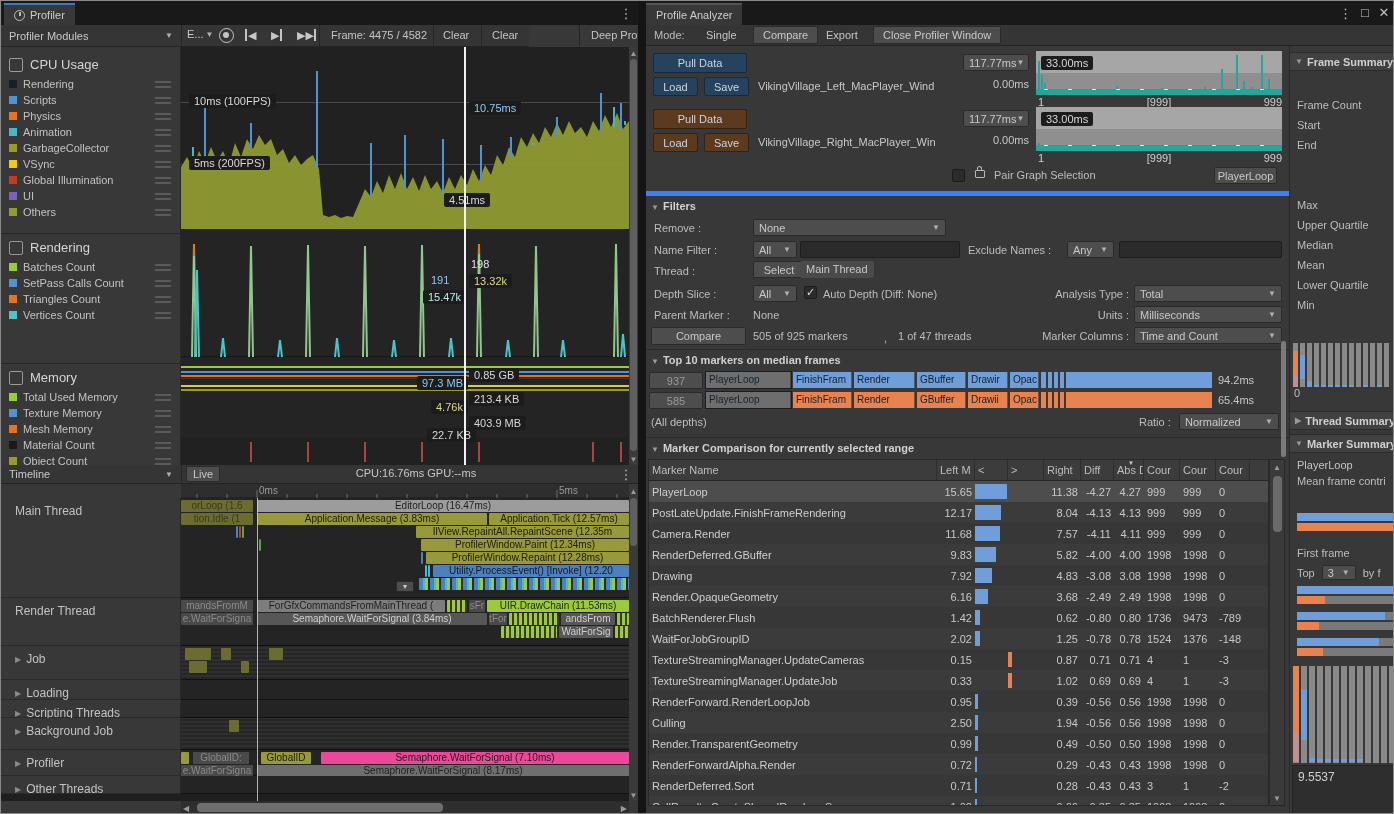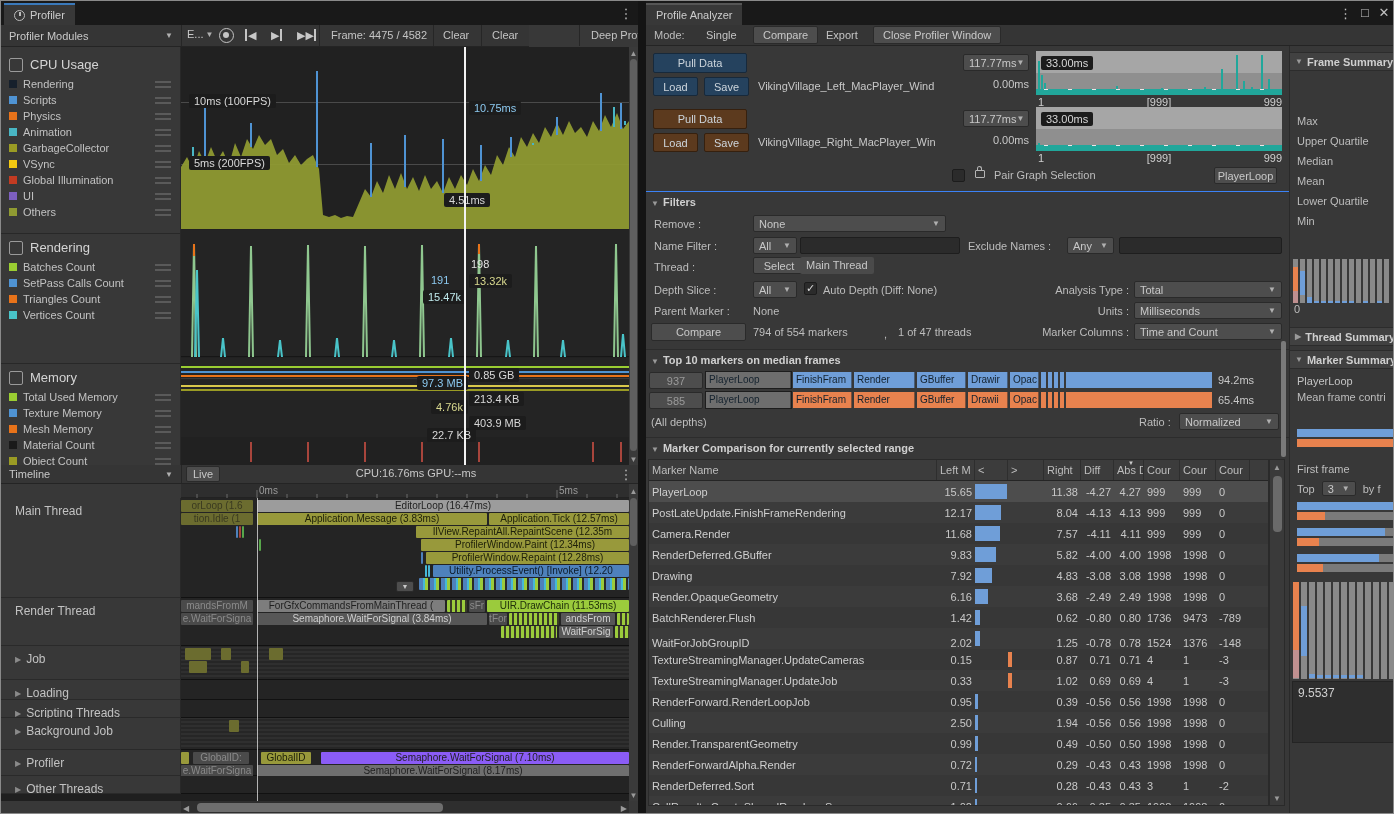--- a/index.html
+++ b/index.html
@@ -444,21 +444,21 @@
         <div class="abs" style="left: 0px; top: 252px; width: 180px; height: 26px; background: rgb(56, 56, 56); border-bottom: 1px solid rgb(42, 42, 42); border-right: 1px solid rgb(40, 40, 40);">
           <div class="tl-label" style="padding: 6px 0px 0px 14px; display: flex; align-items: center;">
             <span class="tl-arrow">▶</span>
             <span>Profiler</span>
           </div>
         </div>
         <div class="abs" style="left: 180px; top: 252px; width: 448px; height: 26px; border-bottom: 1px solid rgb(17, 17, 17); background: rgb(36, 36, 36);">
           <div class="seg" style="left: 0px; top: 2px; width: 8px; background: rgb(152, 153, 59);"></div>
           <div class="seg" style="left: 12px; top: 2px; width: 56px; background: rgb(74, 74, 74); color: rgb(138, 138, 138);">GlobalID:</div>
           <div class="seg" style="left: 80px; top: 2px; width: 50px; background: rgb(152, 153, 59); color: rgb(32, 34, 10);">GlobalID</div>
-          <div class="seg" style="left: 140px; top: 2px; width: 308px; background: #8b5cf6; color: rgb(31, 31, 31);">Semaphore.WaitForSignal (7.10ms)</div>
+          <div class="seg" style="left: 140px; top: 2px; width: 308px; background: #ec4899; color: rgb(31, 31, 31);">Semaphore.WaitForSignal (7.10ms)</div>
           <div class="seg" style="left: 0px; top: 15px; width: 72px; background: rgb(74, 74, 74); color: rgb(138, 138, 138);">e.WaitForSigna</div>
           <div class="seg" style="left: 76px; top: 15px; width: 372px; background: rgb(111, 111, 111); color: rgb(31, 31, 31);">Semaphore.WaitForSignal (8.17ms)</div>
         </div>
         <div class="abs" style="left: 0px; top: 278px; width: 180px; height: 18px; background: rgb(56, 56, 56); border-bottom: 1px solid rgb(42, 42, 42); border-right: 1px solid rgb(40, 40, 40);">
           <div class="tl-label" style="padding: 6px 0px 0px 14px; display: flex; align-items: center;">
             <span class="tl-arrow">▶</span>
             <span>Other Threads</span>
           </div>
         </div>
         <div class="abs" style="left: 180px; top: 278px; width: 448px; height: 18px; border-bottom: 1px solid rgb(17, 17, 17); background: rgb(36, 36, 36);"></div>
@@ -591,21 +591,21 @@
 
     <div class="abs" style="left:0;top:166px;width:749px;height:20px;">
       <div class="checkbox abs" style="left:306px;top:2px;"></div>
       <div class="abs" style="left:329px;top:3px;width:10px;height:8px;border:1px solid #b5b5b5;border-radius:1px;">
           <span style="position:absolute;top:-5px;left:1px;width:5px;height:5px;border:1px solid #b5b5b5;border-bottom:none;border-radius:3px 3px 0 0;"></span>
         </div>
       <span class="abs lbl" style="left:348px;top:2px;">Pair Graph Selection</span>
       <span class="abs chipbtn" style="left:568px;top:0;width:63px;height:17px;line-height:16px;">PlayerLoop</span>
     </div>
 
-    <div class="abs" style="left:0;top:190px;width:749px;height:158px;border-top:1px solid #3b82f6;">
+    <div class="abs" style="left:0;top:190px;width:749px;height:158px;border-top:5px solid #3b82f6;">
       <span class="abs sec-title" style="left:5px;top:4px;"><span class="fold">▼</span><span>Filters</span></span>
       <span class="abs lbl" style="left:8px;top:26px;">Remove :</span>
       <div class="dd abs" style="left:107px;top:23px;width:193px;">
           <span>None</span>
           <span class="caret">▼</span>
         </div>
       <span class="abs lbl" style="left:8px;top:48px;">Name Filter :</span>
       <div class="dd abs" style="left:107px;top:45px;width:44px;">
           <span>All</span>
           <span class="caret">▼</span>
@@ -633,21 +633,21 @@
           <span class="caret">▼</span>
         </div>
       <span class="abs lbl" style="left:8px;top:113px;">Parent Marker :</span>
       <span class="abs lbl" style="left:107px;top:113px;">None</span>
       <span class="abs lbl" style="left:398px;top:113px;width:85px;text-align:right;">Units :</span>
       <div class="dd abs" style="left:488px;top:110px;width:148px;">
           <span>Milliseconds</span>
           <span class="caret">▼</span>
         </div>
       <span class="abs chipbtn" style="left:5px;top:131px;width:95px;height:18px;line-height:17px;">Compare</span>
-      <span class="abs lbl" style="left:107px;top:134px;">794 of 554 markers</span>
+      <span class="abs lbl" style="left:107px;top:134px;">505 of 925 markers</span>
       <span class="abs lbl" style="left:238px;top:136px;">,</span>
       <span class="abs lbl" style="left:252px;top:134px;">1 of 47 threads</span>
       <span class="abs lbl" style="left:368px;top:134px;width:115px;text-align:right;">Marker Columns :</span>
       <div class="dd abs" style="left:488px;top:131px;width:148px;">
           <span>Time and Count</span>
           <span class="caret">▼</span>
         </div>
     </div>
 
     <div class="abs" style="left:0;top:348px;width:749px;height:88px;border-top:1px solid #2c2c2c;">
@@ -801,21 +801,21 @@
               <div class="abs" style="left: 0px; top: 3px; width: 5px; height: 15px; background: rgb(111, 158, 216);"></div>
             </div>
             <div class="td" style="width: 36px; height: 100%; position: relative;"></div>
             <div class="td num" style="width: 37px;">0.62</div>
             <div class="td num" style="width: 33px;">-0.80</div>
             <div class="td num" style="width: 30px;">0.80</div>
             <div class="td" style="width: 36px;">1736</div>
             <div class="td" style="width: 36px;">9473</div>
             <div class="td" style="width: 34px;">-789</div>
           </div>
-          <div class="tr" style="background: rgb(59, 59, 59); align-items: flex-end;">
+          <div class="tr" style="background: rgb(59, 59, 59);">
             <div class="td" style="width: 288px; color: rgb(207, 207, 207);">WaitForJobGroupID</div>
             <div class="td num" style="width: 38px;">2.02</div>
             <div class="td" style="width: 33px; height: 100%; position: relative;">
               <div class="abs" style="left: 0px; top: 3px; width: 5px; height: 15px; background: rgb(111, 158, 216);"></div>
             </div>
             <div class="td" style="width: 36px; height: 100%; position: relative;"></div>
             <div class="td num" style="width: 37px;">1.25</div>
             <div class="td num" style="width: 33px;">-0.78</div>
             <div class="td num" style="width: 30px;">0.78</div>
             <div class="td" style="width: 36px;">1524</div>
@@ -941,20 +941,25 @@
       <div class="sb-arrow" style="padding-top:3px;">▲</div>
       <div class="sb-thumb abs" style="left:2.5px;top:16px;width:9px;height:56px;background:#6a6a6a;"></div>
       <div class="sb-arrow abs" style="left:0;bottom:2px;width:14px;">▼</div>
     </div>
     <div class="abs" style="left:635px;top:340px;width:5px;height:116px;background:#7a7a7a;border-radius:2px;"></div>
 
     <div class="abs" style="left:643px;top:45px;width:106px;height:769px;background:#383838;border-left:1px solid #2a2a2a;">
       <div class="side-h" style="margin-top:6px;">
           <span class="fold">▼</span>
           <span>Frame Summary</span>
+        </div>
+      <div id="frame-stats1" style="padding:24px 0 0 7px;line-height:20px;color:#bdbdbd;">
+          <div>Frame Count</div>
+          <div>Start</div>
+          <div>End</div>
         </div>
       <div id="frame-stats2" style="padding:40px 0 0 7px;line-height:20px;color:#bdbdbd;">
           <div>Max</div>
           <div>Upper Quartile</div>
           <div>Median</div>
           <div>Mean</div>
           <div>Lower Quartile</div>
           <div>Min</div>
         </div>
       <div id="side-hist1" style="margin:28px 0 0 3px;height:44px;white-space:nowrap;"><div class="sbar" style="width: 5px; height: 44px; margin-right: 2px;"><div style="position: absolute; left: 0px; top: 8px; width: 100%; height: 24px; background: rgb(232, 130, 78);"></div><div style="position: absolute; left: 0px; top: 32px; width: 100%; height: 12px; background: rgb(192, 144, 144);"></div></div><div class="sbar" style="width: 5px; height: 44px; margin-right: 2px;"><div style="position: absolute; left: 0px; top: 12px; width: 100%; height: 24px; background: rgb(111, 158, 216);"></div></div><div class="sbar" style="width: 5px; height: 44px; margin-right: 2px;"><div style="position: absolute; left: 0px; top: 38px; width: 100%; height: 6px; background: rgb(111, 158, 216);"></div></div><div class="sbar" style="width: 5px; height: 44px; margin-right: 2px;"><div style="position: absolute; left: 0px; top: 42px; width: 100%; height: 2px; background: rgb(111, 158, 216);"></div></div><div class="sbar" style="width: 5px; height: 44px; margin-right: 2px;"><div style="position: absolute; left: 0px; top: 42px; width: 100%; height: 2px; background: rgb(111, 158, 216);"></div></div><div class="sbar" style="width: 5px; height: 44px; margin-right: 2px;"><div style="position: absolute; left: 0px; top: 42px; width: 100%; height: 2px; background: rgb(111, 158, 216);"></div></div><div class="sbar" style="width: 5px; height: 44px; margin-right: 2px;"><div style="position: absolute; left: 0px; top: 42px; width: 100%; height: 2px; background: rgb(111, 158, 216);"></div></div><div class="sbar" style="width: 5px; height: 44px; margin-right: 2px;"><div style="position: absolute; left: 0px; top: 42px; width: 100%; height: 2px; background: rgb(111, 158, 216);"></div></div><div class="sbar" style="width: 5px; height: 44px; margin-right: 2px;"><div style="position: absolute; left: 0px; top: 42px; width: 100%; height: 2px; background: rgb(111, 158, 216);"></div></div><div class="sbar" style="width: 5px; height: 44px; margin-right: 2px;"></div><div class="sbar" style="width: 5px; height: 44px; margin-right: 2px;"><div style="position: absolute; left: 0px; top: 42px; width: 100%; height: 2px; background: rgb(111, 158, 216);"></div></div><div class="sbar" style="width: 5px; height: 44px; margin-right: 2px;"></div><div class="sbar" style="width: 5px; height: 44px; margin-right: 2px;"><div style="position: absolute; left: 0px; top: 42px; width: 100%; height: 2px; background: rgb(111, 158, 216);"></div></div><div class="sbar" style="width: 5px; height: 44px; margin-right: 2px;"></div></div>

